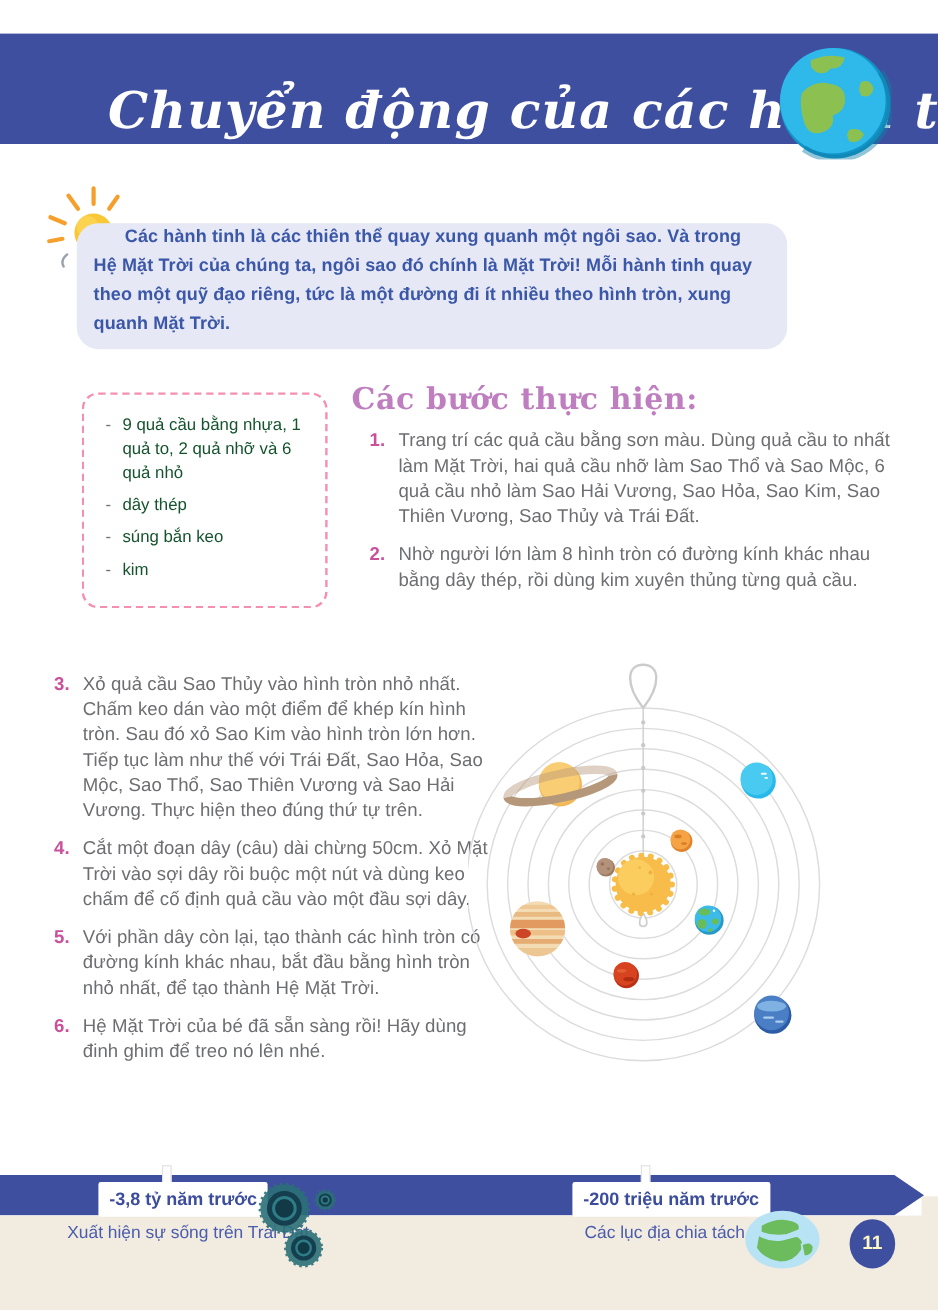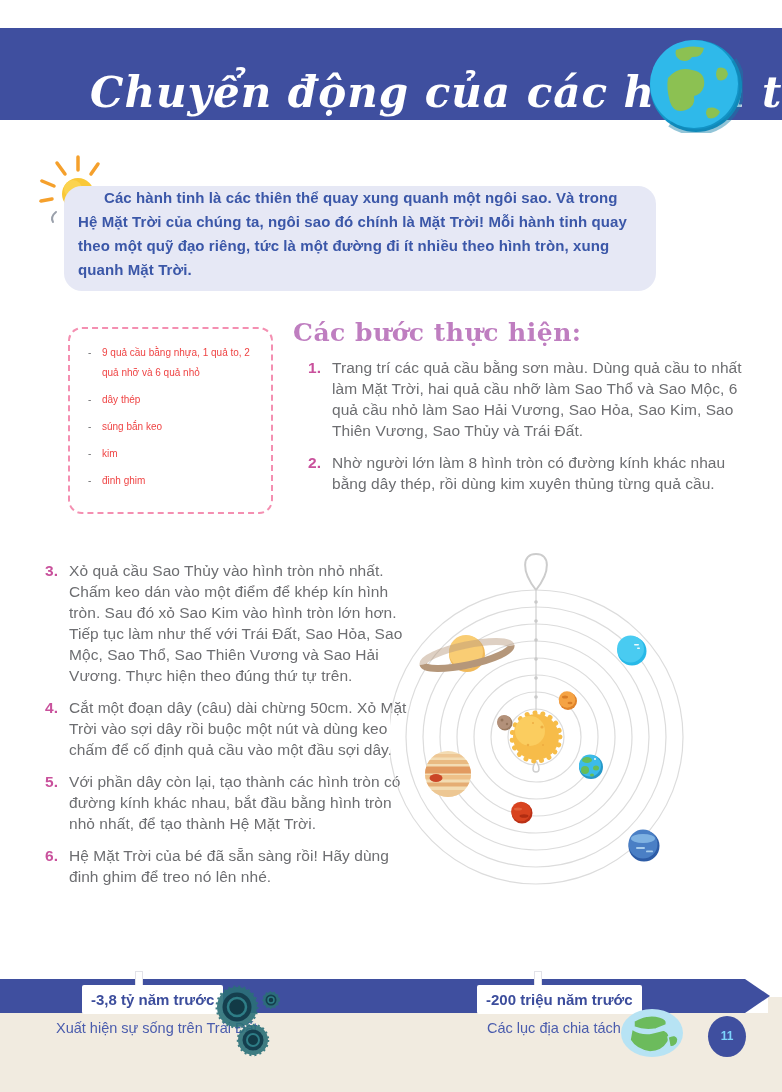--- a/index.html
+++ b/index.html
@@ -32,21 +32,21 @@
     position:absolute;left:68px;top:327px;width:205px;
     border:2px dashed #f48fb1;border-radius:14px;box-sizing:border-box;
     padding:14px 10px 14px 18px;background:#ffffff;
   }
   .materials-title{
     margin:0 0 8px 0;font-size:17px;font-weight:bold;color:#f0609c;letter-spacing:1px;
   }
   .materials-list{list-style:none;margin:0;padding:0;}
   .materials-list li{
     position:relative;padding-left:14px;margin-bottom:7px;
-    font-size:10px;color:#ef4444;line-height:20px;
+    font-size:14px;color:#14532d;line-height:20px;
   }
   .materials-list li::before{content:"-";position:absolute;left:0;color:#6d6e71;}
   
   .steps-heading{
     position:absolute;left:293px;top:318px;margin:0;
     font-family:"DejaVu Serif",serif;font-weight:bold;
     font-size:25px;color:#bf7ec0;letter-spacing:.5px;
   }
   .steps-col{position:absolute;}
   .steps-right{left:308px;top:357px;width:455px;}
@@ -77,22 +77,22 @@
   }
   .time-label-1{left:82px;} .time-label-2{left:477px;}
   .time-caption{
     position:absolute;top:1020px;font-size:14.5px;color:#4a5cad;white-space:nowrap;
   }
   .caption-1{left:56px;} .caption-2{left:487px;}
   .microbes-icon{position:absolute;left:205px;top:983px;}
   .pangea-icon{position:absolute;left:620px;top:1007px;}
   .page-number-badge{
     position:absolute;left:708px;top:1016px;width:38px;height:41px;
-    background:#3f4f9f;border-radius:50%;color:#7dd3fc;font-weight:bold;
-    font-size:12px;text-align:center;line-height:41px;
+    background:#3f4f9f;border-radius:50%;color:#fef9c3;font-weight:bold;
+    font-size:16px;text-align:center;line-height:41px;
   }
 </style>
 </head>
 <body>
 
 <div class="page">
 
   <div class="header-band">
     <h1 class="page-title">Chuyển động của các hành tinh</h1>
   </div>
@@ -127,21 +127,20 @@
   <div class="intro-box">
     <p class="intro-text">Các hành tinh là các thiên thể quay xung quanh một ngôi sao. Và trong Hệ Mặt Trời của chúng ta, ngôi sao đó chính là Mặt Trời! Mỗi hành tinh quay theo một quỹ đạo riêng, tức là một đường đi ít nhiều theo hình tròn, xung quanh Mặt Trời.</p>
   </div>
 
   <div class="materials-box">
     <ul class="materials-list">
       <li>9 quả cầu bằng nhựa, 1 quả to, 2 quả nhỡ và 6 quả nhỏ</li>
       <li>dây thép</li>
       <li>súng bắn keo</li>
       <li>kim</li>
-      <li>đinh ghim</li>
     </ul>
   </div>
 
   <h2 class="steps-heading">Các bước thực hiện:</h2>
   <div class="steps-col steps-right">
     <p class="step">
       <span class="num">1.</span>
       <span>Trang trí các quả cầu bằng sơn màu. Dùng quả cầu to nhất làm Mặt Trời, hai quả cầu nhỡ làm Sao Thổ và Sao Mộc, 6 quả cầu nhỏ làm Sao Hải Vương, Sao Hỏa, Sao Kim, Sao Thiên Vương, Sao Thủy và Trái Đất.</span>
     </p>
     <p class="step">

